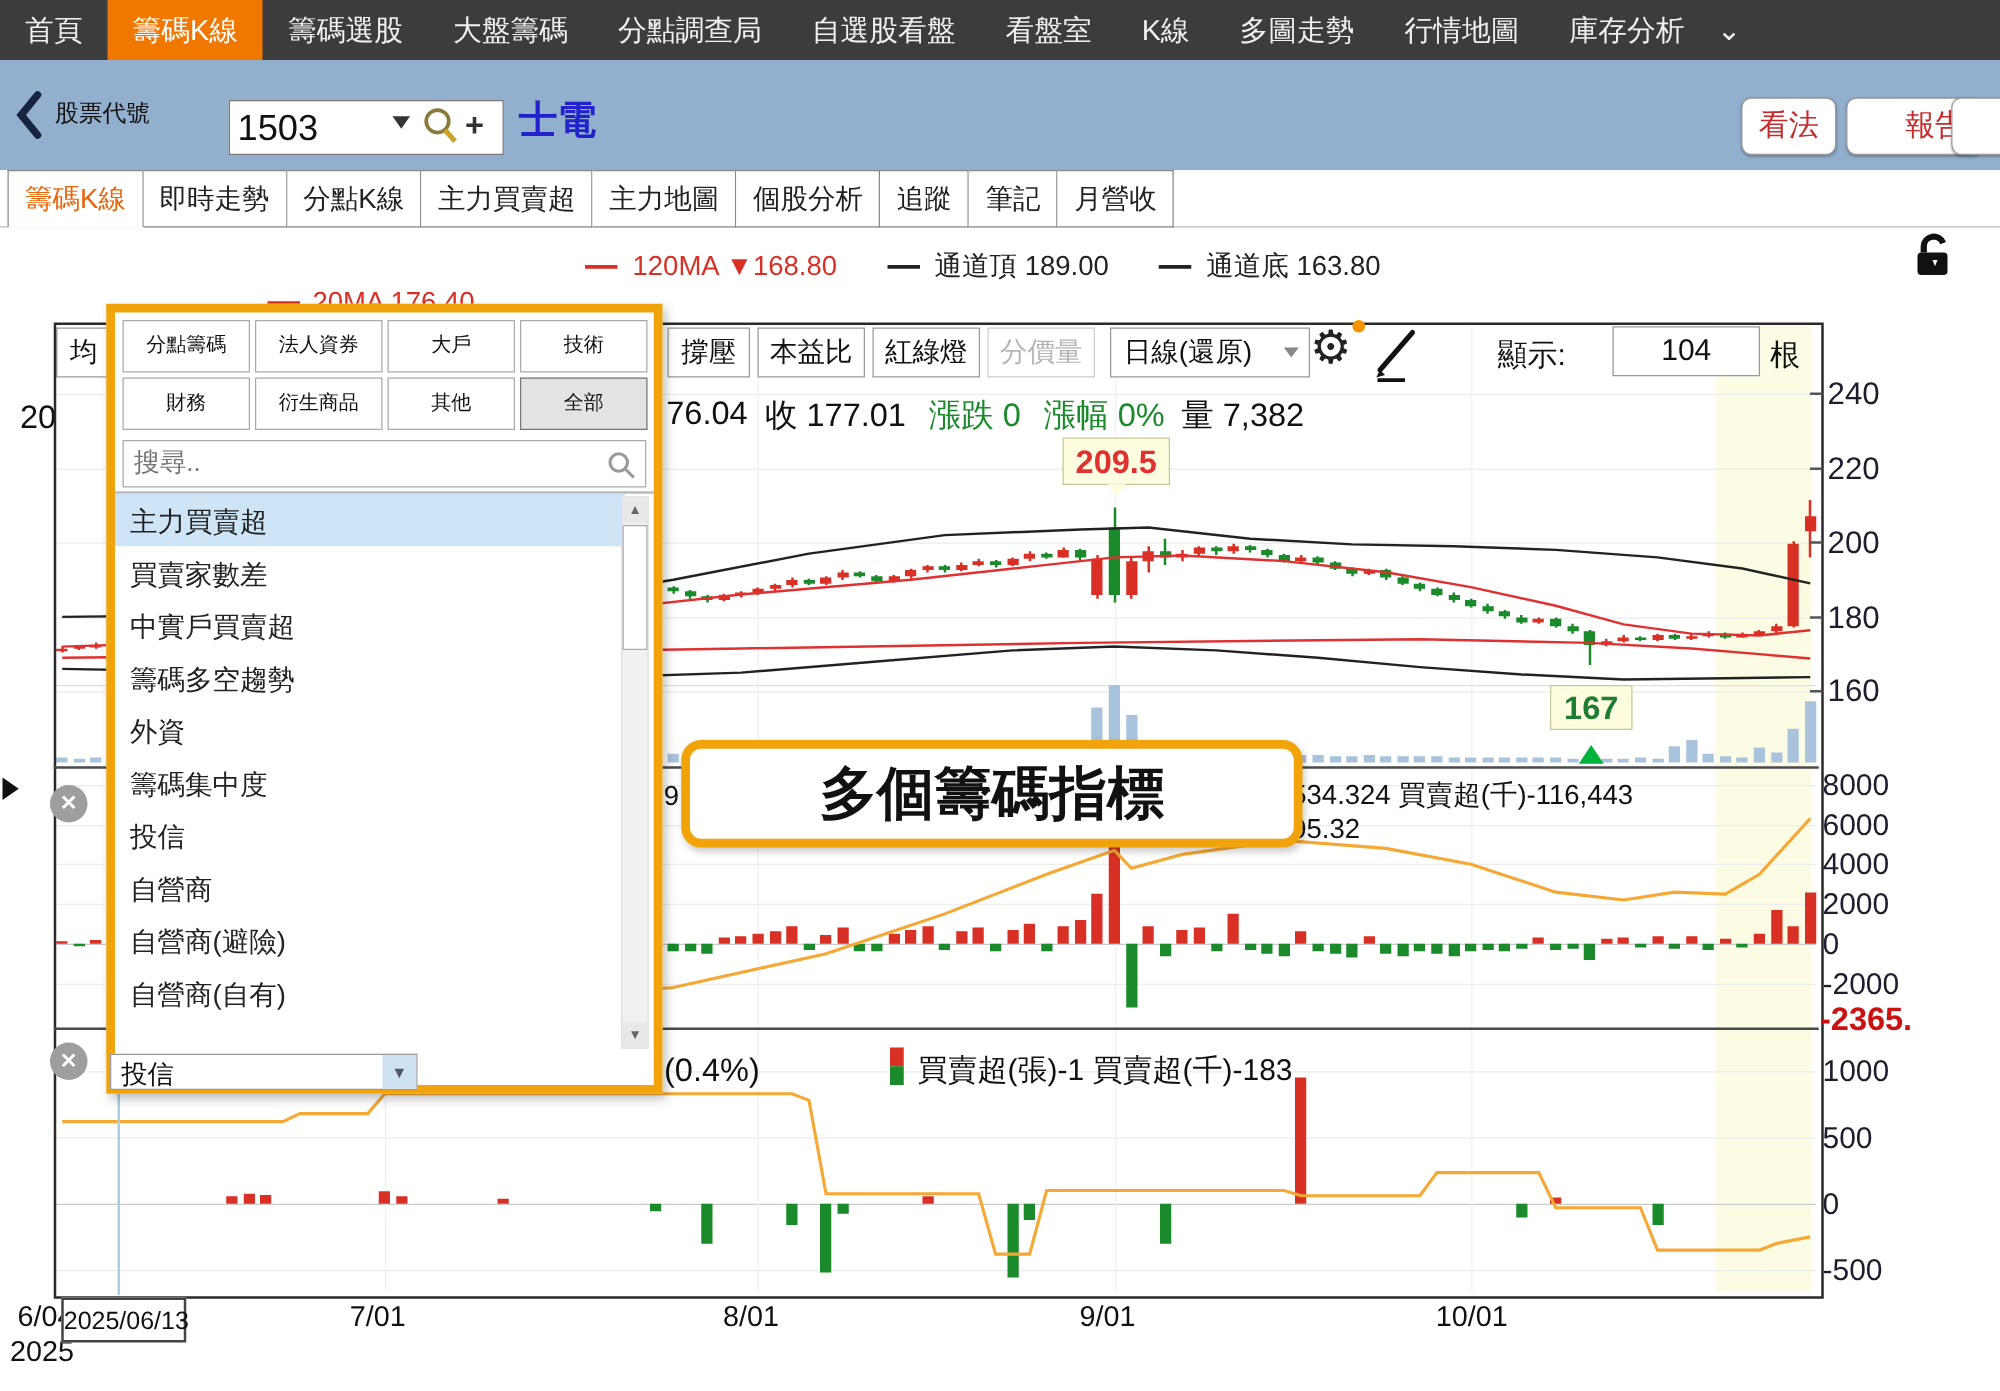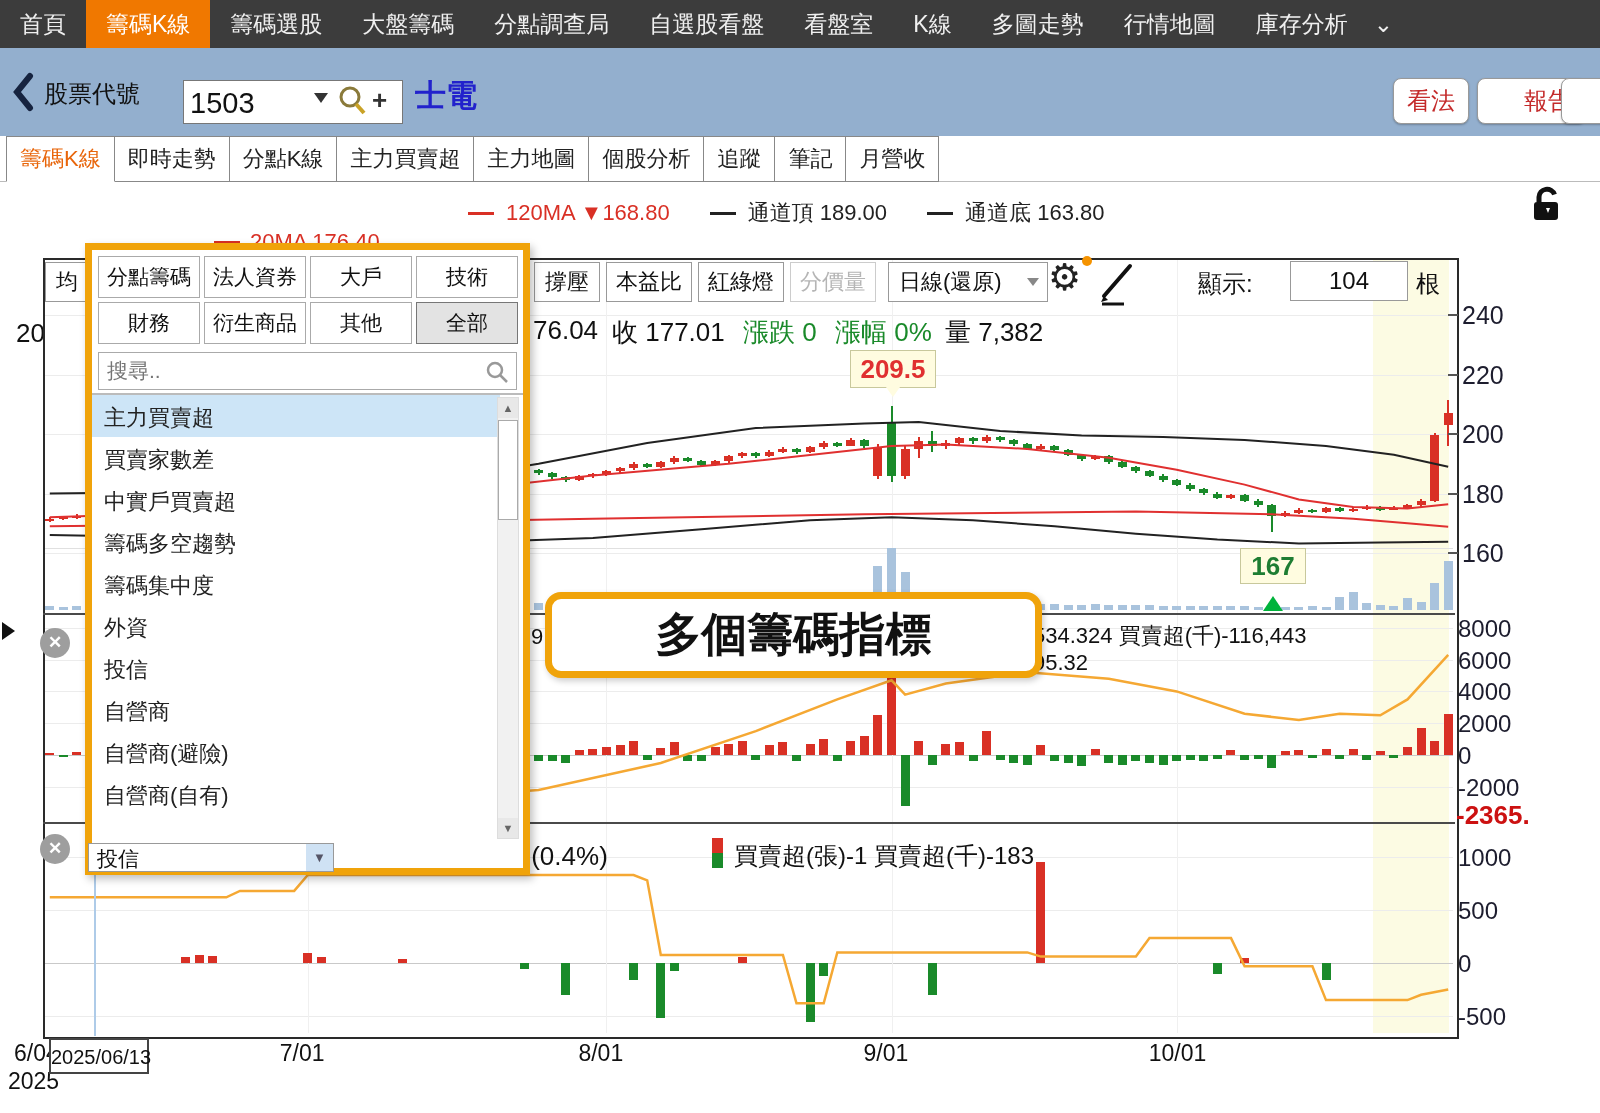--- a/index.html
+++ b/index.html
@@ -40,21 +40,21 @@
   .callout .tail-down{position:absolute;left:50%;bottom:-10px;margin-left:-7px;width:0;height:0;
     border-left:7px solid transparent;border-right:7px solid transparent;border-top:10px solid #fffce0;}
   .bigcallout{position:absolute;left:545px;top:592px;width:483px;height:72px;background:#fff;border:7px solid #f0a30a;
     border-radius:16px;z-index:8;display:flex;align-items:center;justify-content:center;font-size:46px;font-weight:bold;box-shadow:2px 3px 6px rgba(0,0,0,.2);}
   .xbtn{position:absolute;width:30px;height:30px;border-radius:50%;background:#9e9e9e;color:#fff;font-size:17px;font-weight:bold;
     text-align:center;line-height:30px;z-index:7;}
   
   .panel{position:absolute;left:85px;top:243px;width:445px;height:632px;background:#fff;border:7px solid #f0a30a;
     box-sizing:border-box;z-index:30;box-shadow:3px 4px 8px rgba(0,0,0,.25);}
   .catgrid{position:absolute;left:6px;top:6px;width:420px;display:grid;grid-template-columns:repeat(4,1fr);gap:4px;}
-  .catbtn{border:1px solid #aaa;background:#fff;font-size:21px;text-align:center;line-height:40px;height:42px;box-sizing:border-box;white-space:nowrap;overflow:hidden;}
+  .catbtn{border:1px solid #aaa;background:#fff;font-size:16px;text-align:center;line-height:40px;height:42px;box-sizing:border-box;white-space:nowrap;overflow:hidden;}
   .catbtn.active{background:#e3e3e3;border-color:#777;}
   .searchbox{position:absolute;left:6px;top:102px;width:419px;height:38px;border:1px solid #aaa;box-sizing:border-box;}
   .searchbox input{border:0;outline:none;width:370px;height:34px;font-size:21px;padding-left:8px;font-family:"Liberation Sans",sans-serif;color:#333;background:transparent;}
   .indlist{position:absolute;left:0px;top:145px;width:408px;}
   .listitem{font-size:22px;padding:8px 0 8px 12px;height:26px;color:#222;}
   .listitem.active{background:#cde5f7;}
   .sbar{position:absolute;right:4px;top:147px;width:22px;height:442px;background:#f1f1f1;border:1px solid #ddd;box-sizing:border-box;}
   .sbtn{position:absolute;left:0;width:20px;height:20px;background:#e8e8e8;color:#666;font-size:11px;text-align:center;line-height:20px;}
   .sthumb{position:absolute;left:0;top:22px;width:20px;height:100px;background:#fff;border:1px solid #aaa;box-sizing:border-box;}
   
@@ -86,21 +86,21 @@
       <div class="navitem">多圖走勢</div>
       <div class="navitem">行情地圖</div>
       <div class="navitem">庫存分析</div>
       <div class="navitem" style="padding: 0px 6px;">⌄</div>
     </div>
 
   <div class="stockbar">
     <svg width="24" height="52" style="left:12px;top:18px;">
       <polyline points="18,10 5,26 18,42" fill="none" stroke="#16233f" stroke-width="6" stroke-linecap="round"></polyline>
     </svg>
-    <div class="abs" style="left:44px;top:30px;font-size:24px;">股票代號</div>
+    <div class="abs" style="left:44px;top:30px;font-size:19px;">股票代號</div>
     <div class="codebox">
       <span class="abs" style="left:6px;top:6px;font-size:29px;">1503</span>
       <span class="abs" style="left:130px;top:12px;width:0;height:0;border-left:7px solid transparent;border-right:7px solid transparent;border-top:10px solid #333;"></span>
       <svg width="34" height="36" style="left:152px;top:2px;">
         <circle cx="14" cy="14" r="9" fill="none" stroke="#8a7a3a" stroke-width="3"></circle>
         <line x1="20" y1="21" x2="28" y2="30" stroke="#c9a227" stroke-width="4"></line>
       </svg>
       <span class="abs" style="left:188px;top:4px;font-size:26px;font-weight:bold;color:#333;">+</span>
     </div>
     <div class="abs" style="left:415px;top:27px;font-size:31px;font-weight:bold;color:#2222cc;">士電</div>
@@ -724,22 +724,22 @@
         <circle cx="11" cy="11" r="7" fill="none" stroke="#999" stroke-width="2.5"></circle>
         <line x1="16" y1="16" x2="23" y2="23" stroke="#999" stroke-width="2.5"></line>
       </svg>
     </div>
     <div class="abs" style="left:0;top:143px;width:431px;height:2px;background:#bbb;"></div>
     <div class="indlist" id="ind-list">
         <div class="listitem active">主力買賣超</div>
         <div class="listitem">買賣家數差</div>
         <div class="listitem">中實戶買賣超</div>
         <div class="listitem">籌碼多空趨勢</div>
+        <div class="listitem">外資</div>
         <div class="listitem">籌碼集中度</div>
-        <div class="listitem">外資</div>
         <div class="listitem">投信</div>
         <div class="listitem">自營商</div>
         <div class="listitem">自營商(避險)</div>
         <div class="listitem">自營商(自有)</div>
       </div>
     <div class="sbar">
       <div class="sbtn" style="top:0;">▲</div>
       <div class="sthumb"></div>
       <div class="sbtn" style="bottom:0;">▼</div>
     </div>

